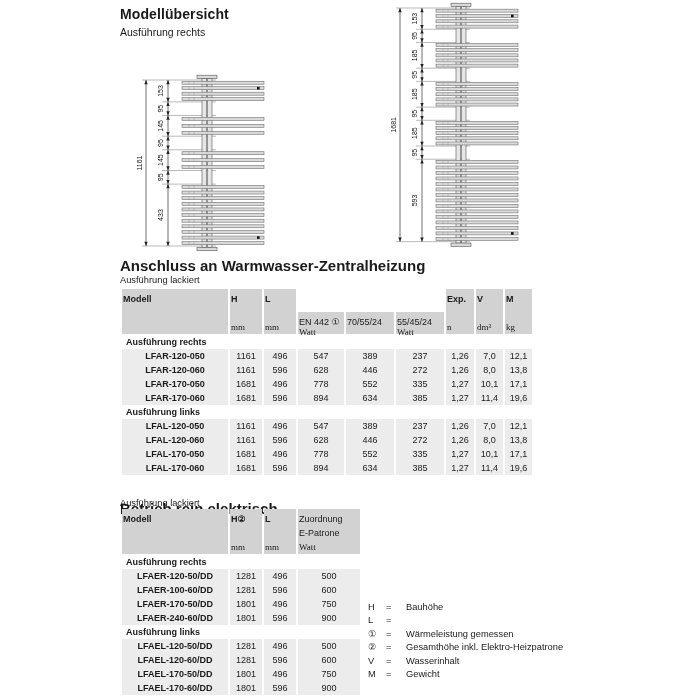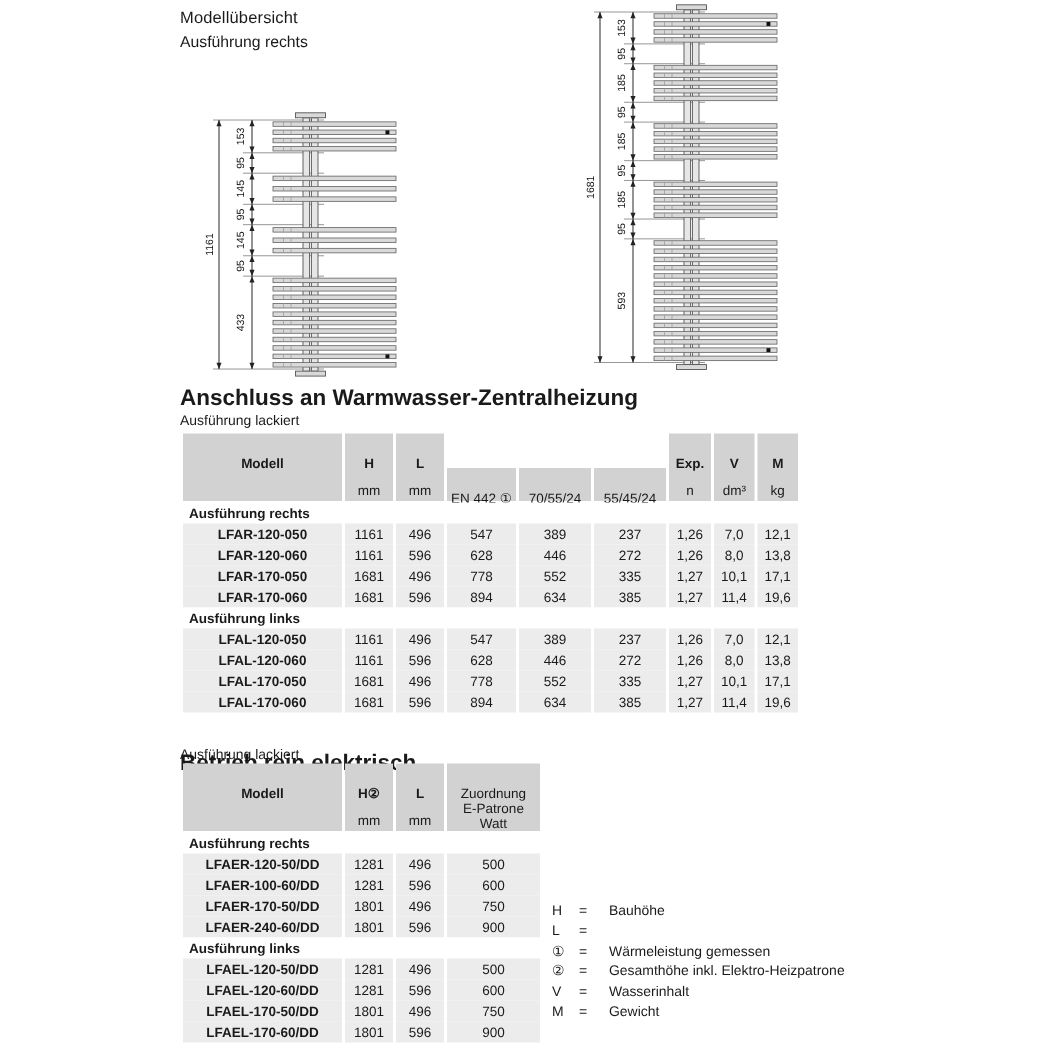--- a/index.html
+++ b/index.html
@@ -1,28 +1,28 @@
 <!DOCTYPE html>
 <html><head>
 <meta charset="utf-8">
 <style>
   html,body{margin:0;padding:0;background:#fff;}
   .page{position:relative;width:700px;height:700px;background:#fff;overflow:hidden;
         font-family:"Liberation Sans",sans-serif;color:#1a1a1a;}
   .abs{position:absolute;}
-  .title{font-size:11px;font-weight:normal;letter-spacing:0.1px;}
+  .title{font-size:14px;font-weight:bold;letter-spacing:0.1px;}
   .subtitle{font-size:10.5px;margin-top:4px;}
   .sechead{font-size:15px;font-weight:bold;}
   .finish{font-size:9.3px;}
   .thead{display:grid;column-gap:2px;row-gap:2px;grid-template-rows:21px 22px;font-size:9px;margin-bottom:1px;}
-  .hc{background:#d2d2d2;display:flex;flex-direction:column;align-items:center;
-      justify-content:space-between;padding:15px 1px 2px;line-height:10px;}
+  .hc{background:#d2d2d2;display:flex;flex-direction:column;align-items:flex-start;
+      justify-content:space-between;padding:5px 1px 2px;line-height:10px;}
   .hc .lab{font-weight:bold;}
   .hc .lab2{font-weight:normal;text-align:center;}
-  .hc .u{font-weight:normal;}
+  .hc .u{font-weight:normal;font-family:Liberation Serif, serif;}
   .hc.start{justify-content:flex-start;}
   .hc.center{justify-content:center;}
   .tbody{display:grid;column-gap:2px;font-size:9px;}
   .gl{grid-column:1/-1;background:#ffffff;font-weight:bold;display:flex;align-items:center;
       padding-left:4px;height:14px;}
   .bc{background:#ececec;display:flex;align-items:center;justify-content:center;height:14px;}
   .bc.model{font-weight:bold;}
   .legend{font-size:9.3px;}
   .lrow{display:grid;grid-template-columns:18px 20px auto;line-height:13.4px;}
   svg text{font-family:"Liberation Sans",sans-serif;}

